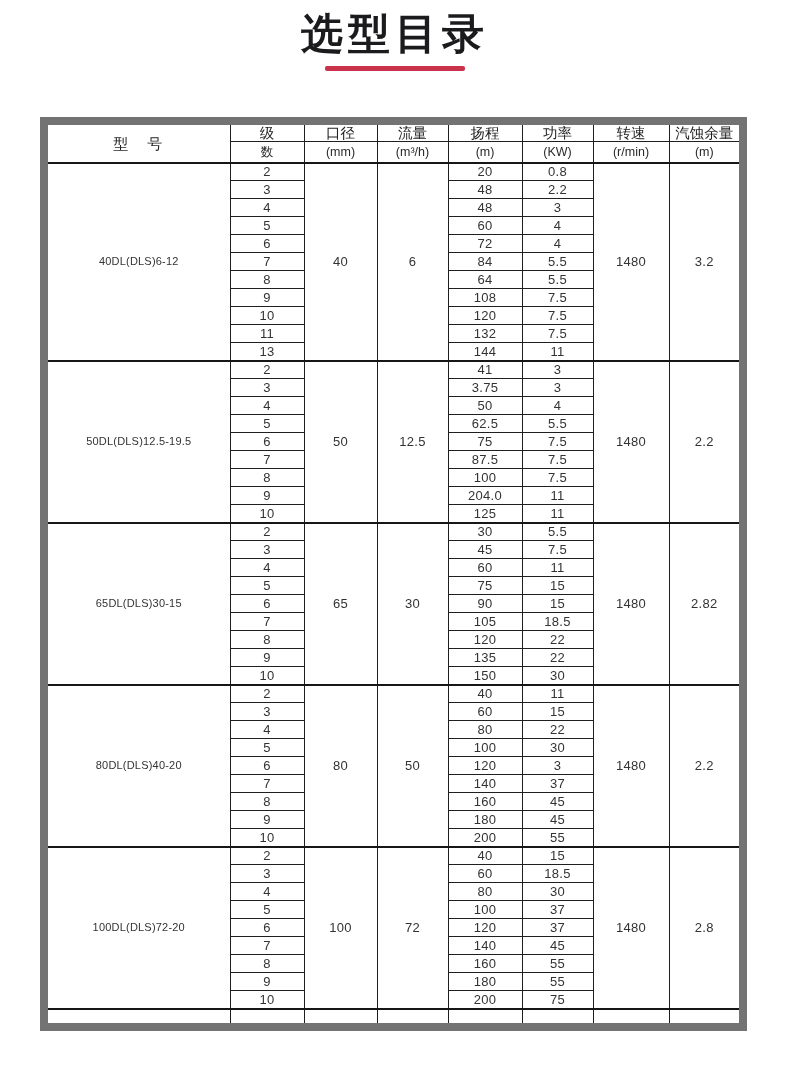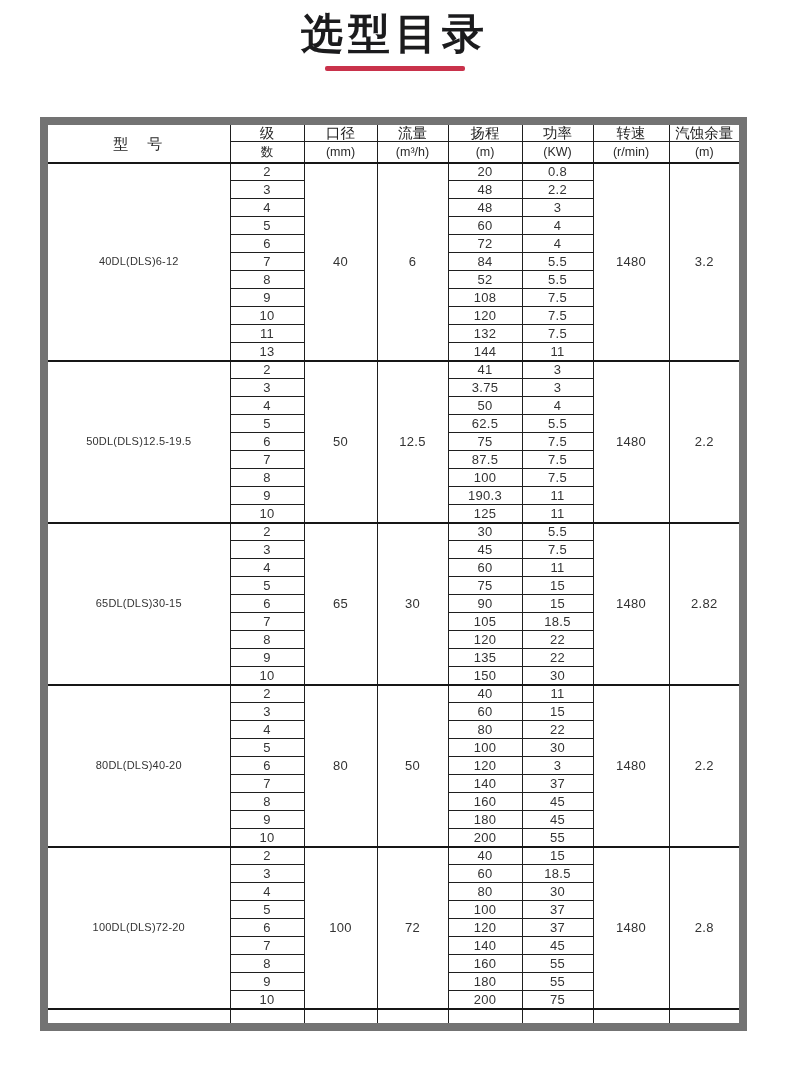--- a/index.html
+++ b/index.html
@@ -130,21 +130,21 @@
           <td>72</td>
           <td>4</td>
         </tr>
         <tr>
           <td>7</td>
           <td>84</td>
           <td>5.5</td>
         </tr>
         <tr>
           <td>8</td>
-          <td>52</td>
+          <td>64</td>
           <td>5.5</td>
         </tr>
         <tr>
           <td>9</td>
           <td>108</td>
           <td>7.5</td>
         </tr>
         <tr>
           <td>10</td>
           <td>120</td>
@@ -195,21 +195,21 @@
           <td>87.5</td>
           <td>7.5</td>
         </tr>
         <tr>
           <td>8</td>
           <td>100</td>
           <td>7.5</td>
         </tr>
         <tr>
           <td>9</td>
-          <td>190.3</td>
+          <td>204.0</td>
           <td>11</td>
         </tr>
         <tr>
           <td>10</td>
           <td>125</td>
           <td>11</td>
         </tr>
         <tr class="block-start">
           <td class="model-cell" rowspan="9">65DL(DLS)30-15</td>
           <td>2</td>

